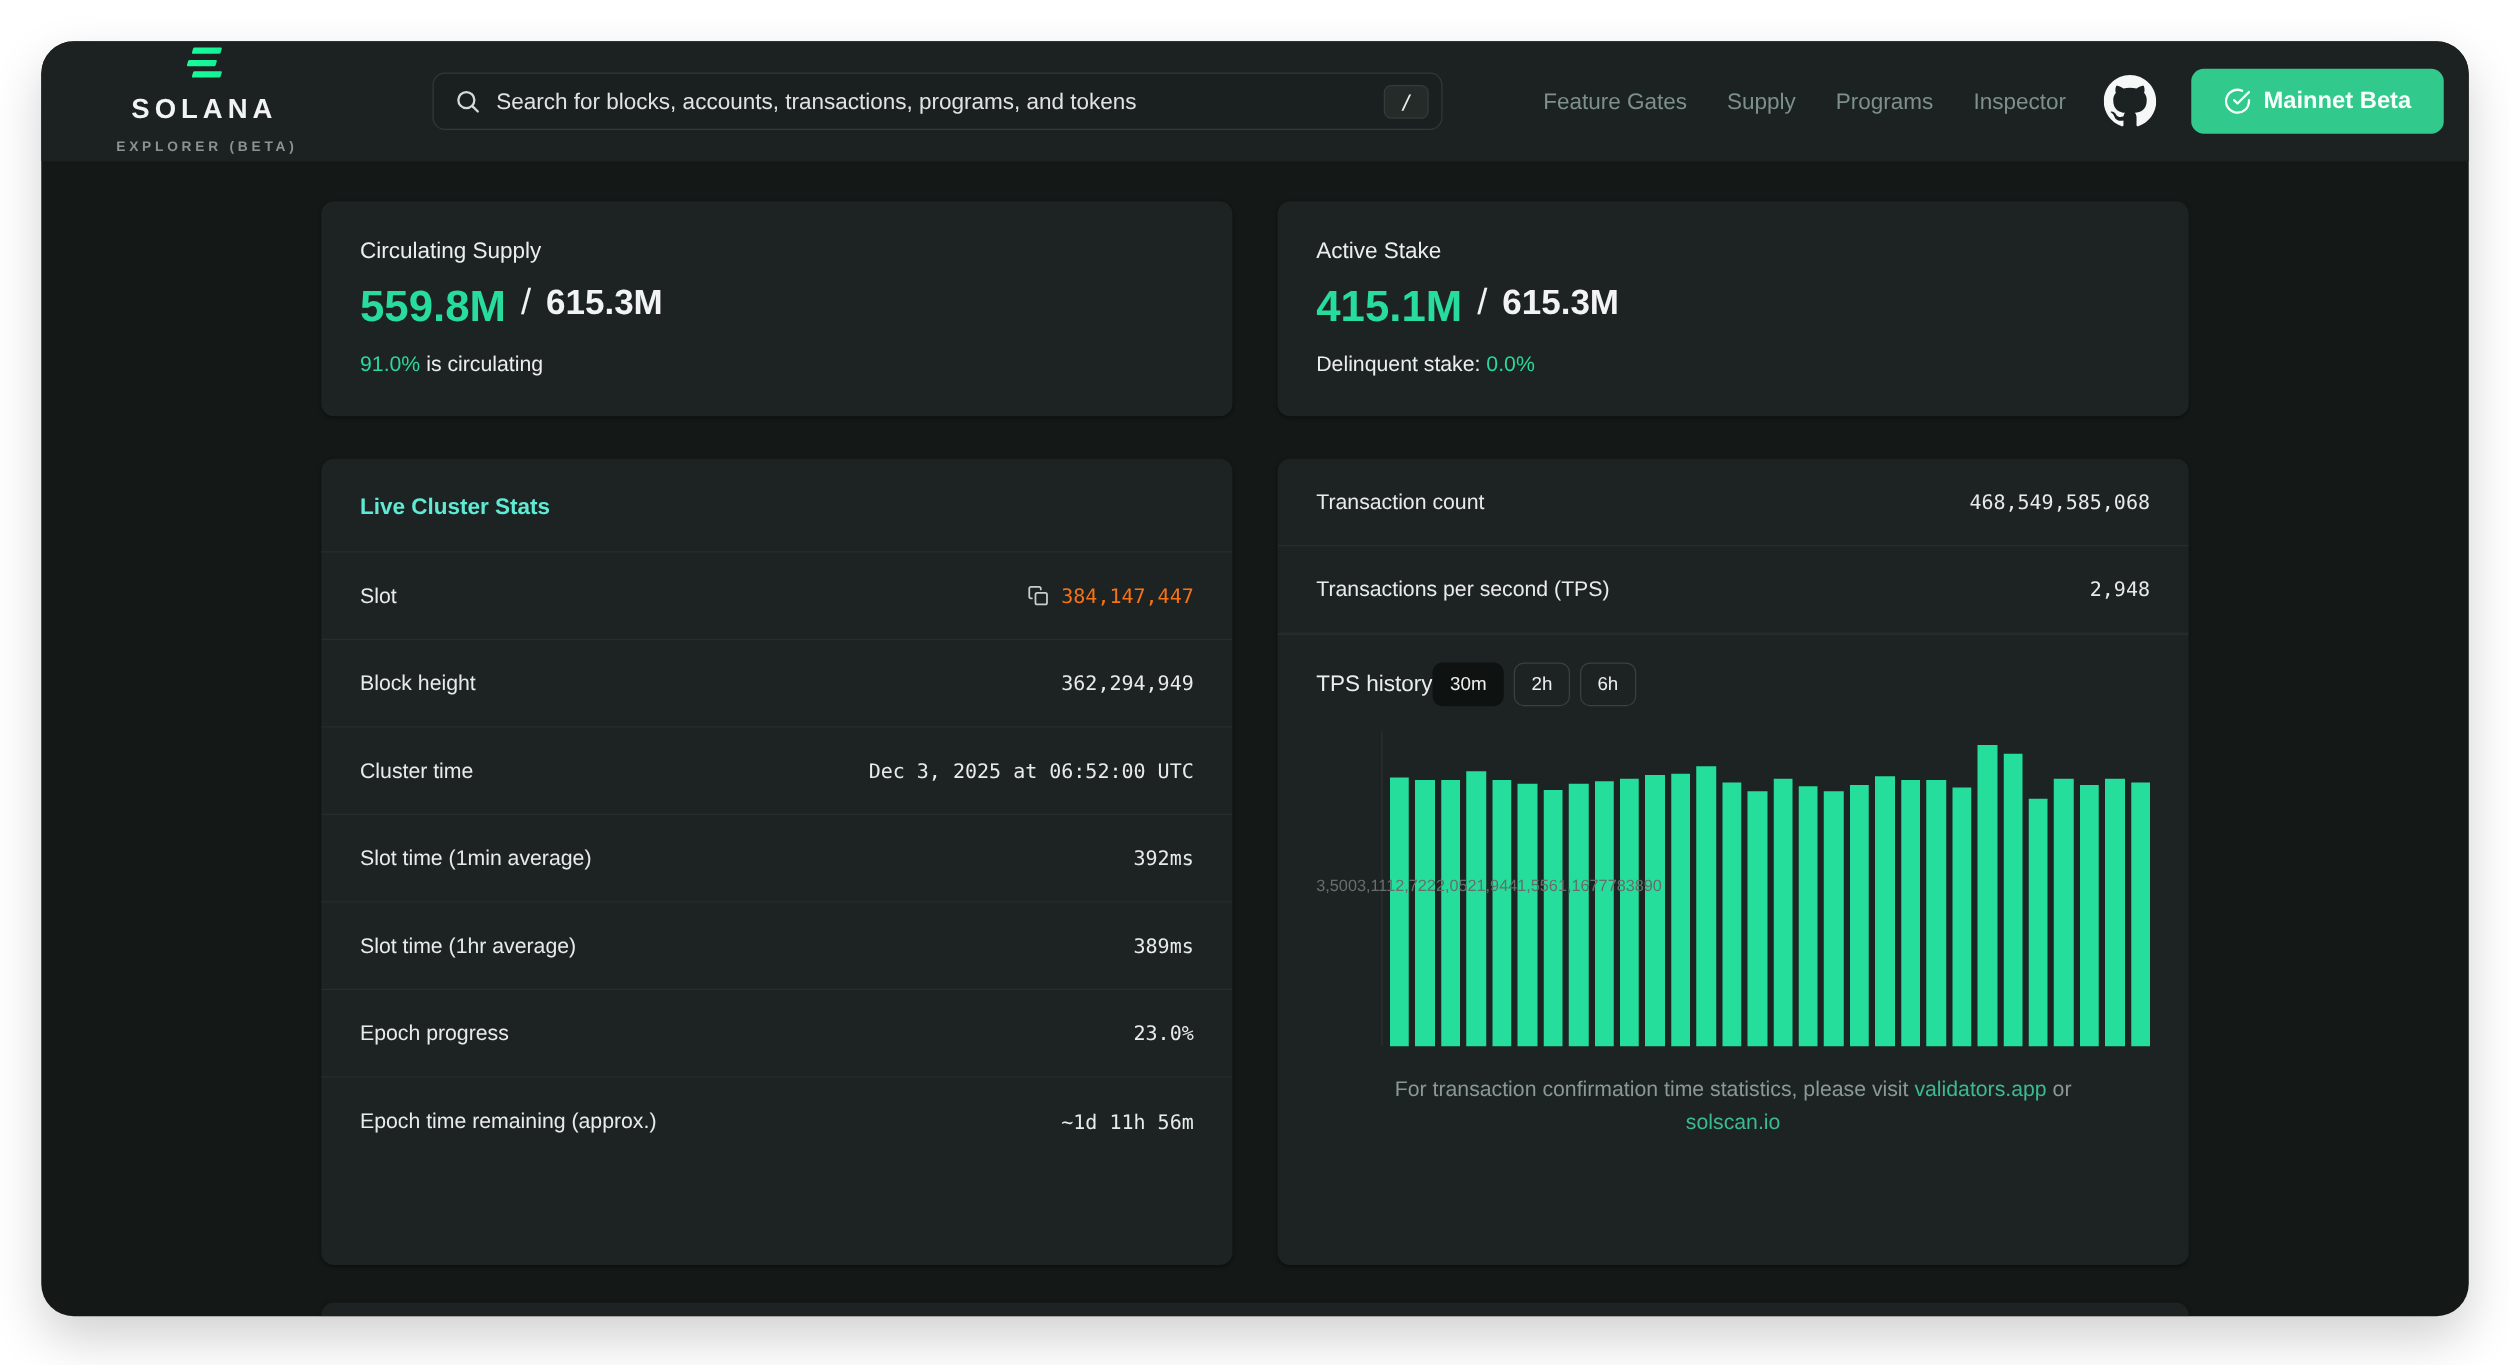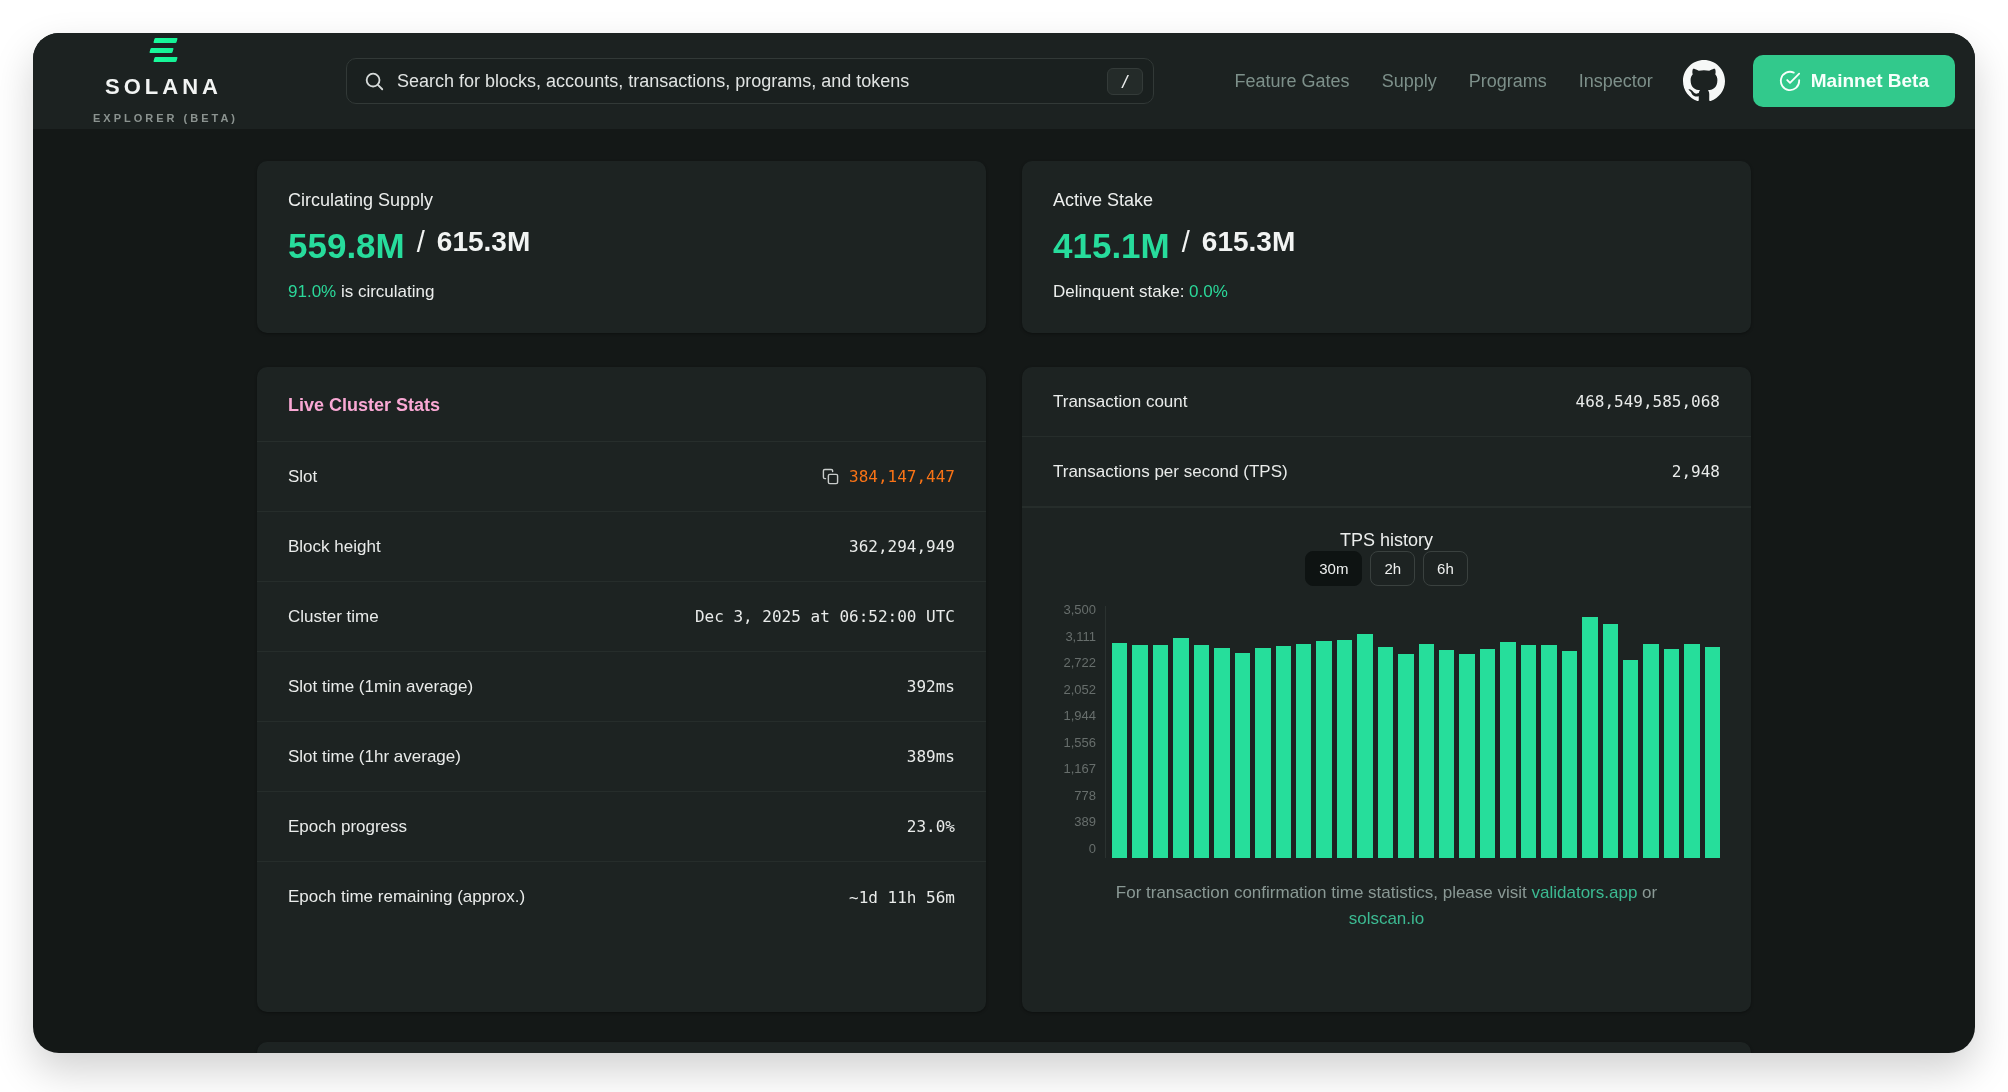--- a/index.html
+++ b/index.html
@@ -61,45 +61,45 @@
   .supply-title { color: #eceeed; font-size: 18px; margin-bottom: 15px; }
   .supply-line { display: flex; align-items: flex-start; gap: 12px; }
   .supply-primary { color: #27dc9c; font-size: 35px; font-weight: bold; }
   .supply-slash { color: #f2f4f3; font-size: 29px; font-weight: 300; }
   .supply-total { color: #f2f4f3; font-size: 28px; font-weight: bold; }
   .supply-note { margin-top: 16px; font-size: 17px; color: #eceeed; }
   .supply-note .green { color: #2bd89a; }
   
   .stats-card { height: 645px; overflow: hidden; display: flex; flex-direction: column; }
   .card-header { padding: 28px 31px 25px; border-bottom: 1px solid #272e2c; }
-  .card-title { color: #f9a8d4; font-size: 18px; font-weight: bold; }
+  .card-title { color: #5eead4; font-size: 18px; font-weight: bold; }
   .stat-row {
     height: 70px; display: flex; align-items: center; justify-content: space-between;
     padding: 0 31px; border-bottom: 1px solid #262d2b;
   }
   .stat-row:last-of-type { border-bottom: none; }
   .stat-label { color: #e9ebea; font-size: 17px; }
   .stat-value { color: #e9ebea; font-size: 16px; font-family: "DejaVu Sans Mono", monospace; display: flex; align-items: center; gap: 10px; }
   .stat-value.green { color: #f97316; }
   .copy-btn { display: inline-flex; cursor: pointer; align-items: center; }
   
   .tps-section { padding: 22px 31px 0; border-top: 1px solid #262d2b; }
-  .tps-head { display: flex; align-items: center; justify-content: flex-start; flex-direction: column; }
+  .tps-head { display: flex; align-items: center; justify-content: flex-start; }
   .tps-title { color: #eceeed; font-size: 18px; }
   .range-group { display: flex; gap: 8px; }
   .range-btn {
     background: transparent; border: 1px solid #3a413f; border-radius: 8px;
     color: #eef0ef; font-size: 15px; padding: 8px 13px; cursor: pointer;
     font-family: "Liberation Sans", sans-serif;
   }
   .range-btn.active { background: #10514 ; background: #0e1312; border-color: #0e1312; }
   .chart-wrap { display: flex; margin-top: 20px; }
   .y-axis {
-    width: 52px; height: 252px; display: flex; flex-direction: column;
-    justify-content: space-between; align-items: flex-end; padding-right: 9px;
+    width: 52px; height: 252px; display: flex; flex-direction: row;
+    justify-content: space-between; align-items: center; padding-right: 9px;
   }
   .y-axis .ytick { color: #676e6c; font-size: 13px; line-height: 13px; transform: translateY(-3px); }
   .plot {
     flex: 1; height: 252px; border-left: 1px solid #2b3230;
     display: flex; align-items: flex-end; gap: 5px; padding-left: 6px;
   }
   .plot .bar { flex: 1 1 0; background: #26de9b; }
   .tps-footer {
     margin: 22px 40px 0; text-align: center; color: #8a9995; font-size: 17px; line-height: 1.55;
   }

